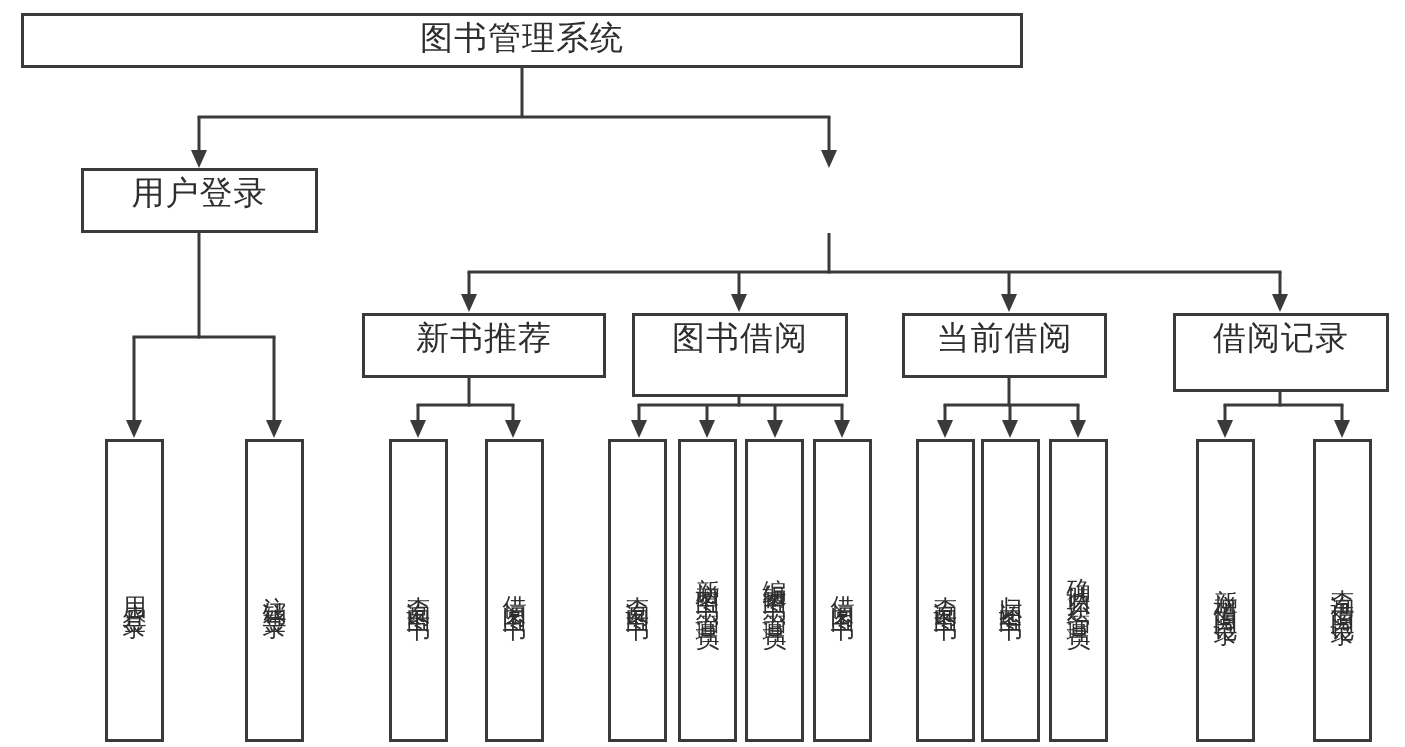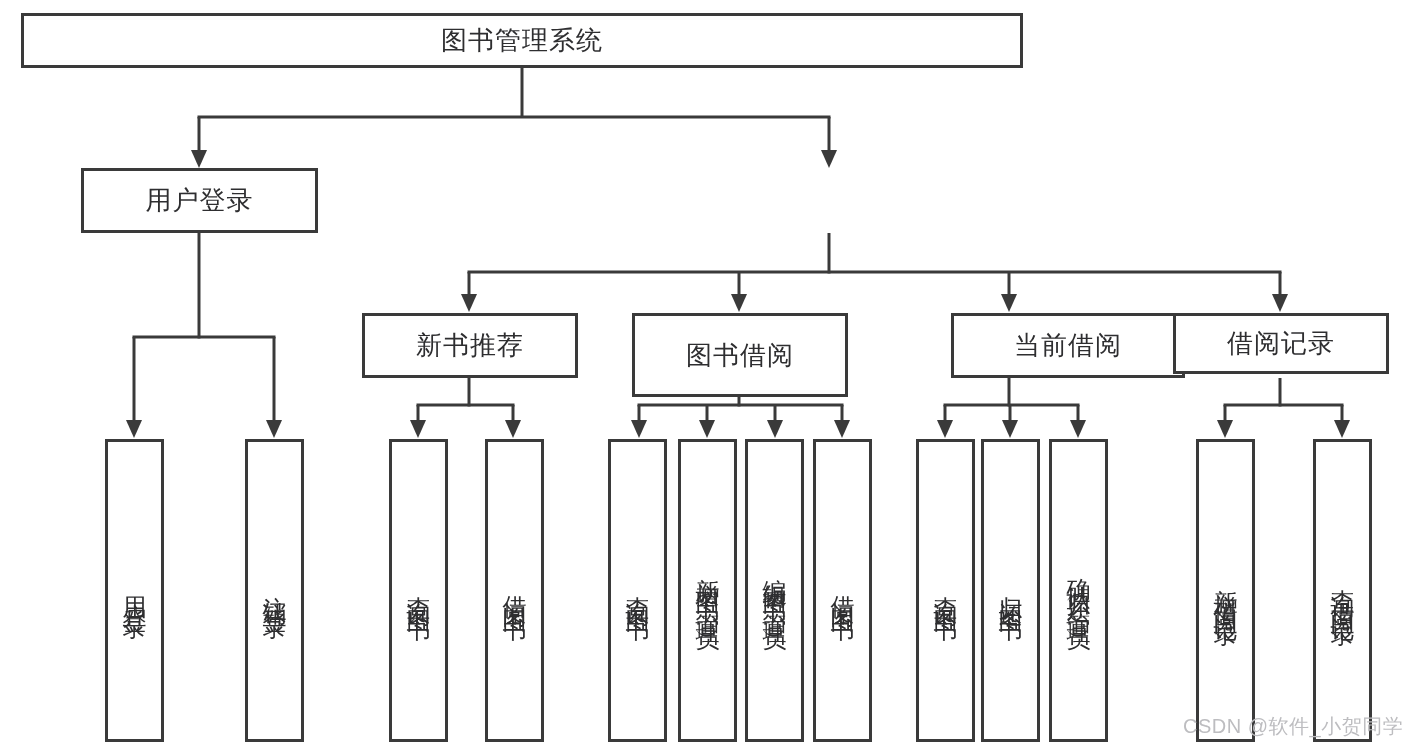--- a/index.html
+++ b/index.html
@@ -10,22 +10,22 @@
     font-family:"Liberation Sans","DejaVu Sans",sans-serif;
     color:#2e2e30;
     overflow:hidden;
   }
   #wires{position:absolute;left:0;top:0;width:1405px;height:747px;}
   .hbox{
     position:absolute;
     box-sizing:border-box;
     border:3px solid #3a3a3a;
     background:#ffffff;
-    display:flex;align-items:center;justify-content:center;
-    font-size:26px;letter-spacing:1px;
+    display:flex;justify-content:center;
+    font-size:33px;letter-spacing:1px;
     white-space:nowrap;
   }
   .vbox{
     position:absolute;
     box-sizing:border-box;
     top:439px;width:59px;height:303px;
     border:3px solid #3a3a3a;
     background:#ffffff;
     display:flex;align-items:center;justify-content:center;
     overflow:hidden;
@@ -119,30 +119,30 @@
   </svg>
 
   <div class="hbox" style="left:21px;top:13px;width:1002px;height:55px">
     <span>图书管理系统</span>
   </div>
 
   <div class="hbox" style="left:81px;top:168px;width:237px;height:65px">
     <span>用户登录</span>
   </div>
 
-  <div class="hbox" style="left:362px;top:313px;width:216px;height:65px">
+  <div class="hbox" style="left:362px;top:313px;width:244px;height:65px">
     <span>新书推荐</span>
   </div>
   <div class="hbox" style="left:632px;top:313px;width:216px;height:84px">
     <span>图书借阅</span>
   </div>
-  <div class="hbox" style="left:951px;top:313px;width:234px;height:65px">
+  <div class="hbox" style="left:902px;top:313px;width:205px;height:65px">
     <span>当前借阅</span>
   </div>
-  <div class="hbox" style="left:1173px;top:313px;width:216px;height:61px">
+  <div class="hbox" style="left:1173px;top:313px;width:216px;height:79px">
     <span>借阅记录</span>
   </div>
 
   <div class="vbox" style="left:105px">
     <span class="vtext">用户登录</span>
   </div>
   <div class="vbox" style="left:245px">
     <span class="vtext">注销登录</span>
   </div>
 
@@ -176,15 +176,14 @@
     <span class="vtext">确认归还（管理员）</span>
   </div>
 
   <div class="vbox" style="left:1196px">
     <span class="vtext">新增借阅记录</span>
   </div>
   <div class="vbox" style="left:1313px">
     <span class="vtext">查询借阅记录</span>
   </div>
 
-  <div id="watermark">CSDN @软件_小贺同学</div>
 
 </div>
 
 </body></html>

